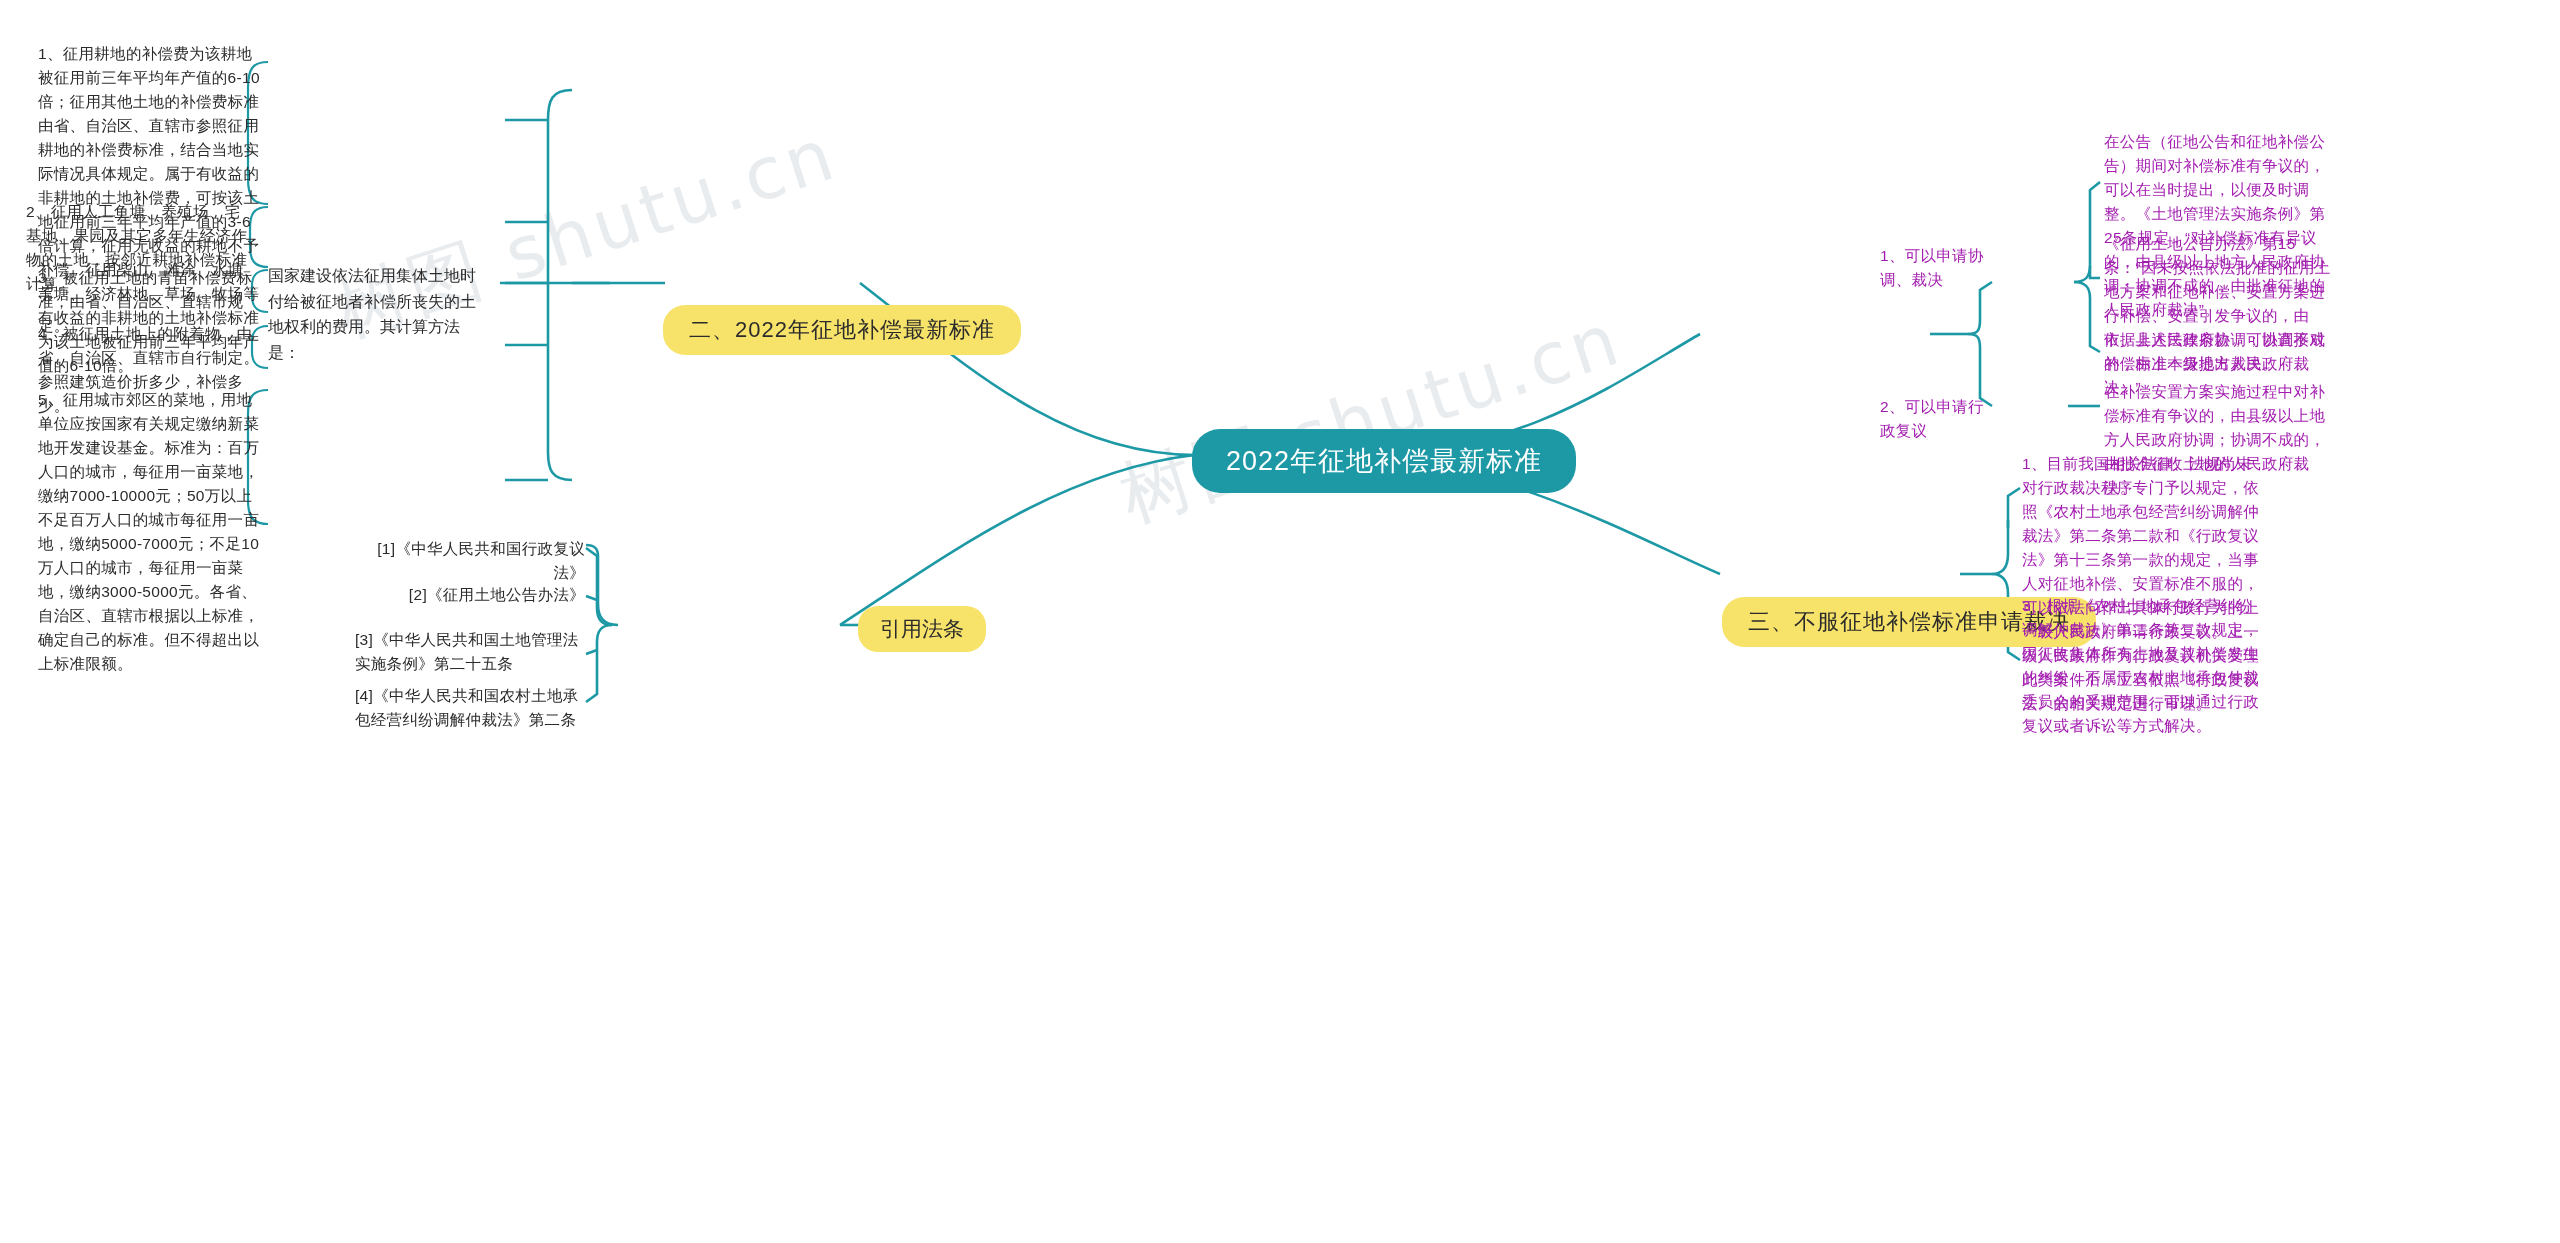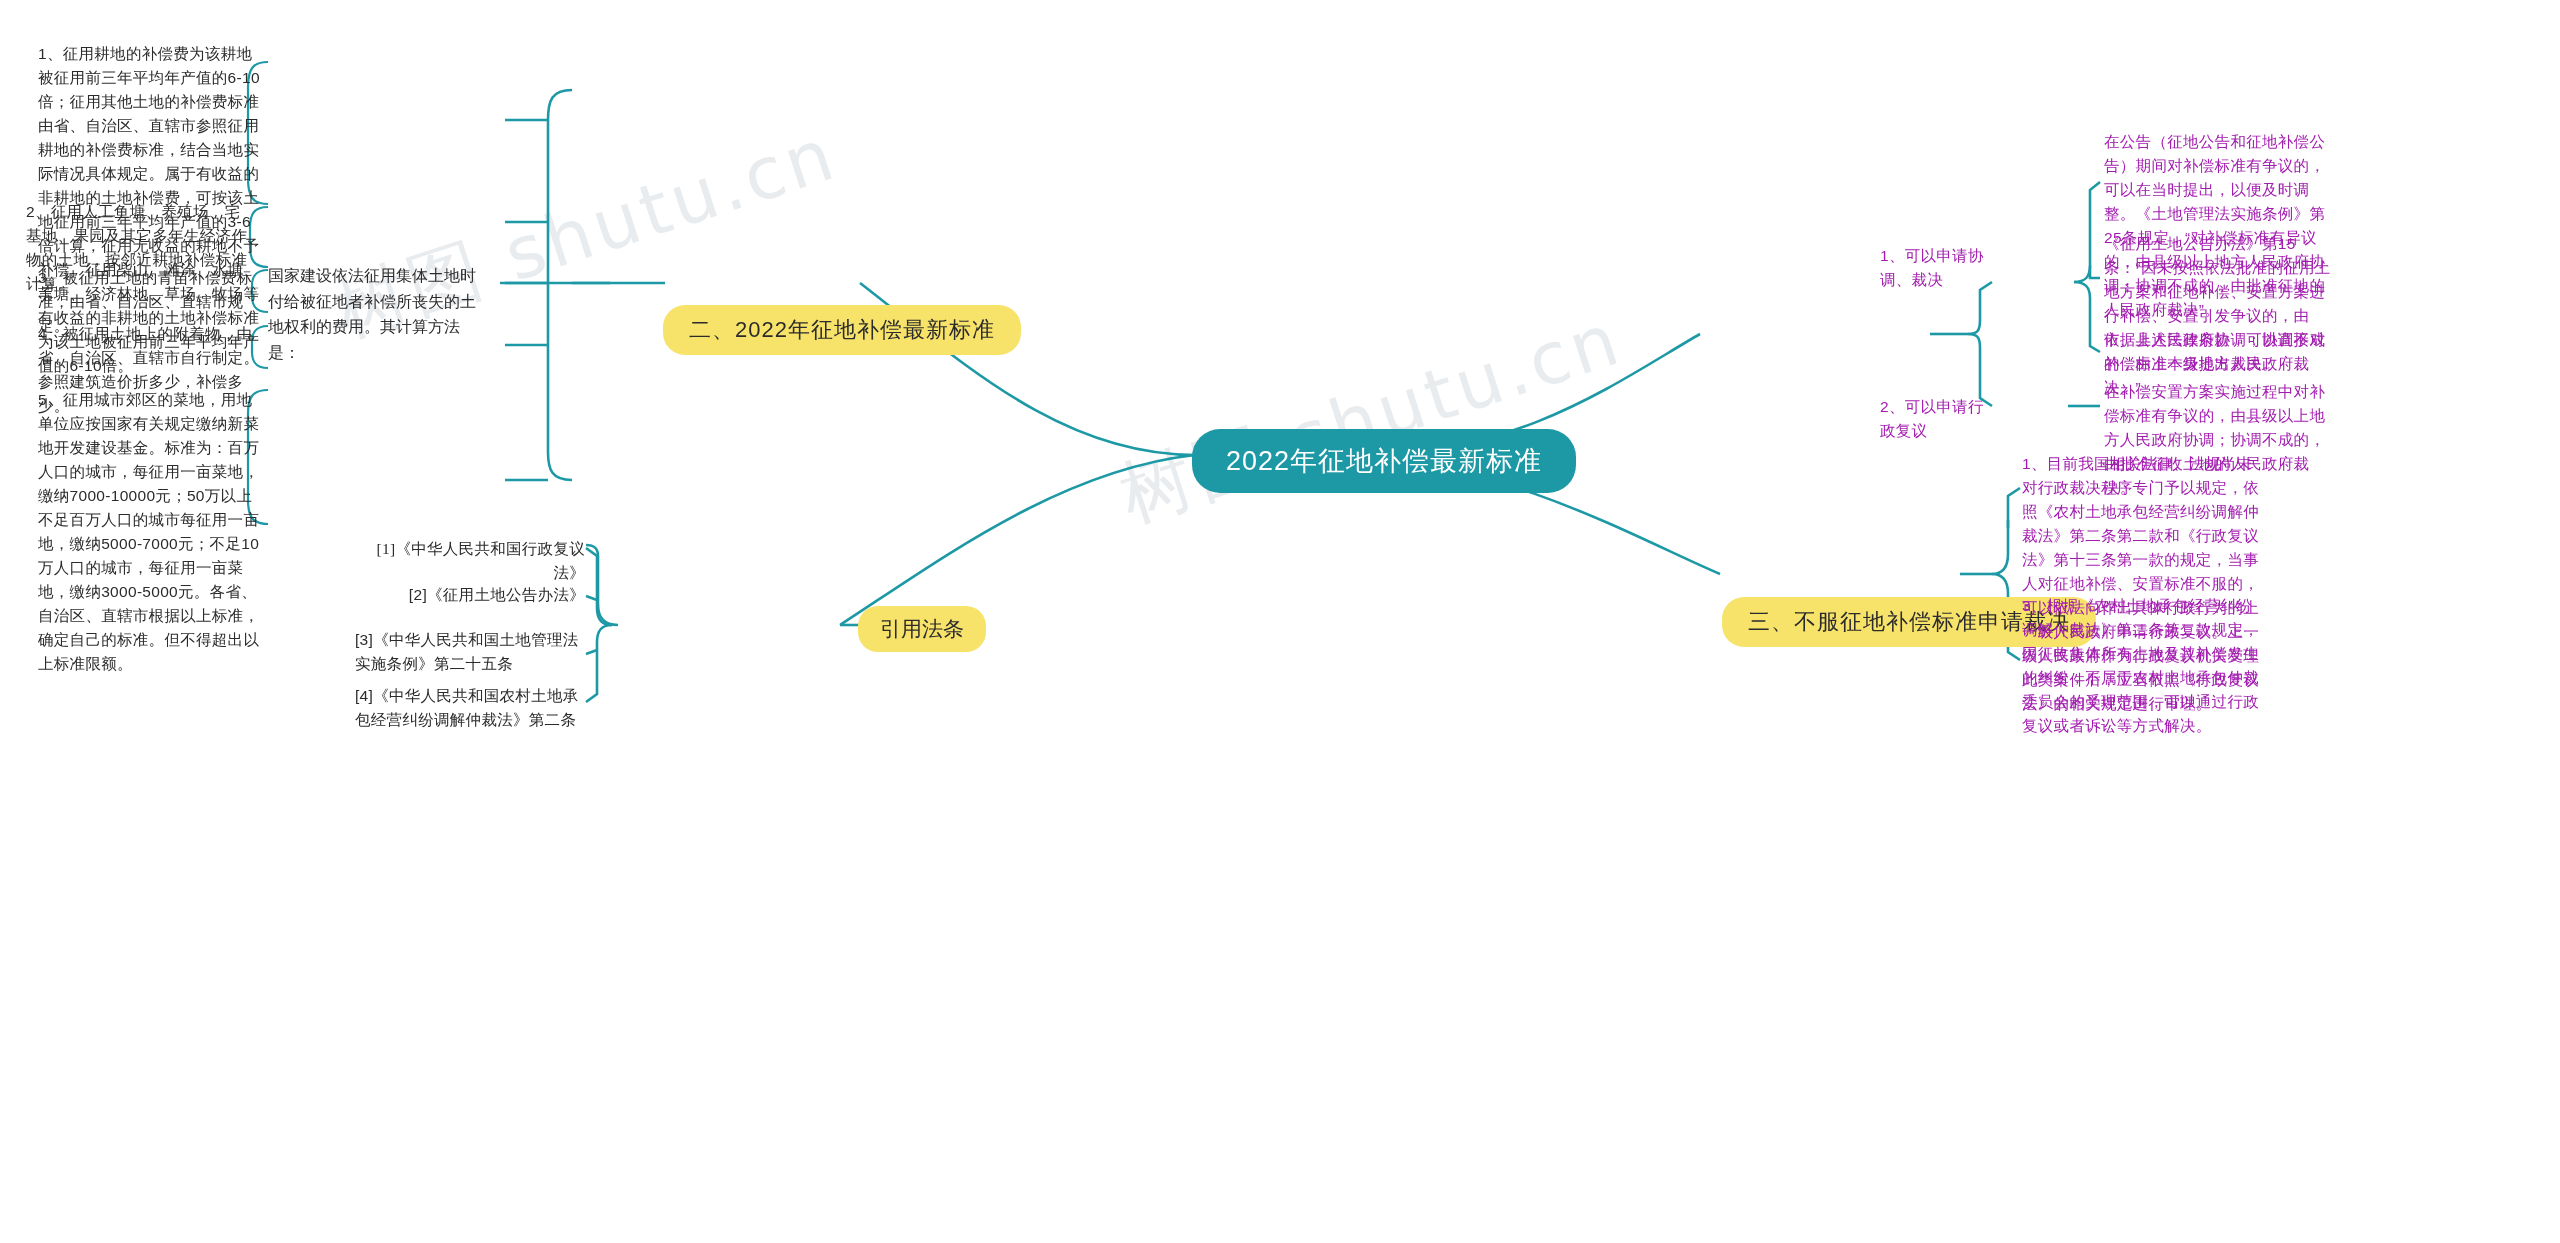--- a/index.html
+++ b/index.html
@@ -159,18 +159,18 @@
   <div class="node leaf-right" style="left:2104px;top:328px;width:230px;">依据上述法律条款，可以直接对补偿标准本身提出裁决。</div>
   <div class="node leaf-right" style="left:2104px;top:380px;width:230px;">在补偿安置方案实施过程中对补偿标准有争议的，由县级以上地方人民政府协调；协调不成的，由批准征收土地的人民政府裁决。</div>
 
   <div class="node topic" style="left:1722px;top:552px;">三、不服征地补偿标准申请裁决</div>
 
   <div class="node leaf-right" style="left:2022px;top:452px;width:240px;">1、目前我国相关法律、法规尚未对行政裁决程序专门予以规定，依照《农村土地承包经营纠纷调解仲裁法》第二条第二款和《行政复议法》第十三条第一款的规定，当事人对征地补偿、安置标准不服的，可以依法向作出具体行政行为的上一级人民政府申请行政复议。上一级人民政府作为行政复议机关受理此类案件后，应当依照《行政复议法》的相关规定进行审理。</div>
   <div class="node leaf-right" style="left:2022px;top:594px;width:240px;">3、根据《农村土地承包经营纠纷调解仲裁法》第二条第二款规定，因征收集体所有土地及其补偿发生的纠纷，不属于农村土地承包仲裁委员会的受理范围，可以通过行政复议或者诉讼等方式解决。</div>
 
   <div class="node topic-sm" style="left:858px;top:606px;">引用法条</div>
 
-  <div class="node leaf r" style="left:355px;top:537px;width:230px;font-family:Liberation Serif, serif;">[1]《中华人民共和国行政复议法》</div>
+  <div class="node leaf r" style="left:355px;top:537px;width:230px;">[1]《中华人民共和国行政复议法》</div>
   <div class="node leaf r" style="left:355px;top:583px;width:230px;">[2]《征用土地公告办法》</div>
   <div class="node leaf" style="left:355px;top:628px;width:230px;">[3]《中华人民共和国土地管理法实施条例》第二十五条</div>
   <div class="node leaf" style="left:355px;top:684px;width:230px;">[4]《中华人民共和国农村土地承包经营纠纷调解仲裁法》第二条</div>
 
 </div>
 
 </body></html>

